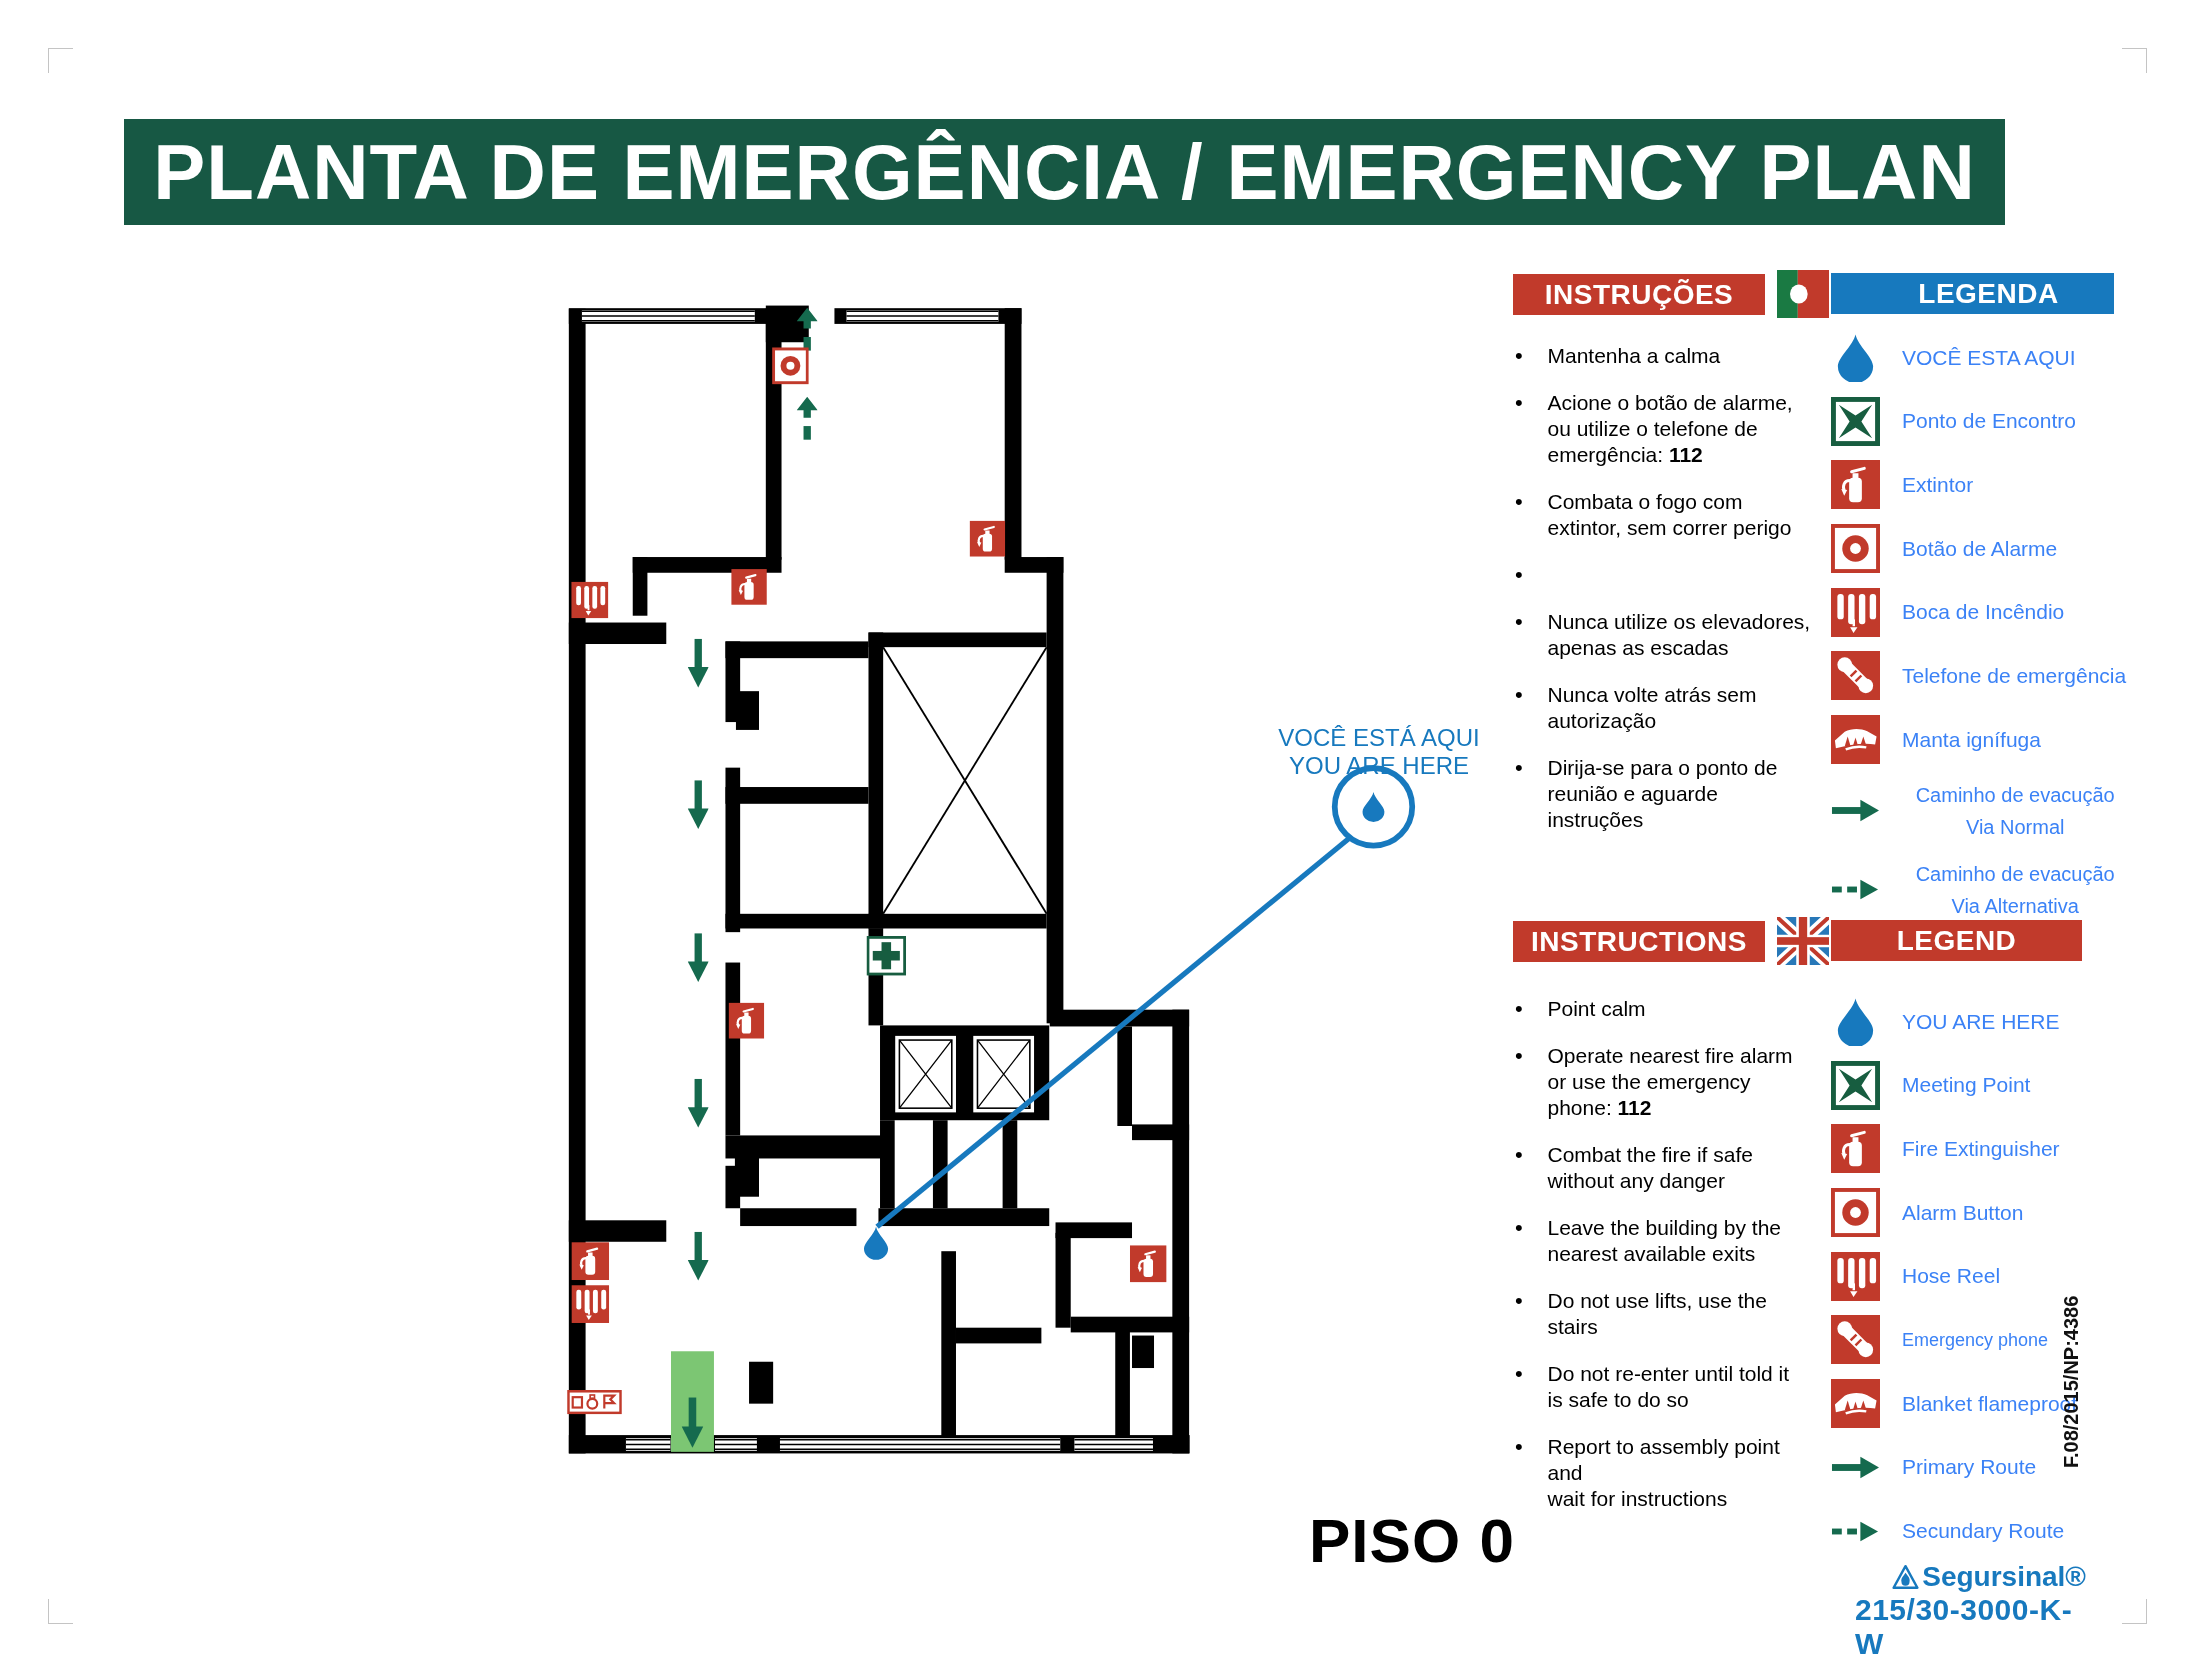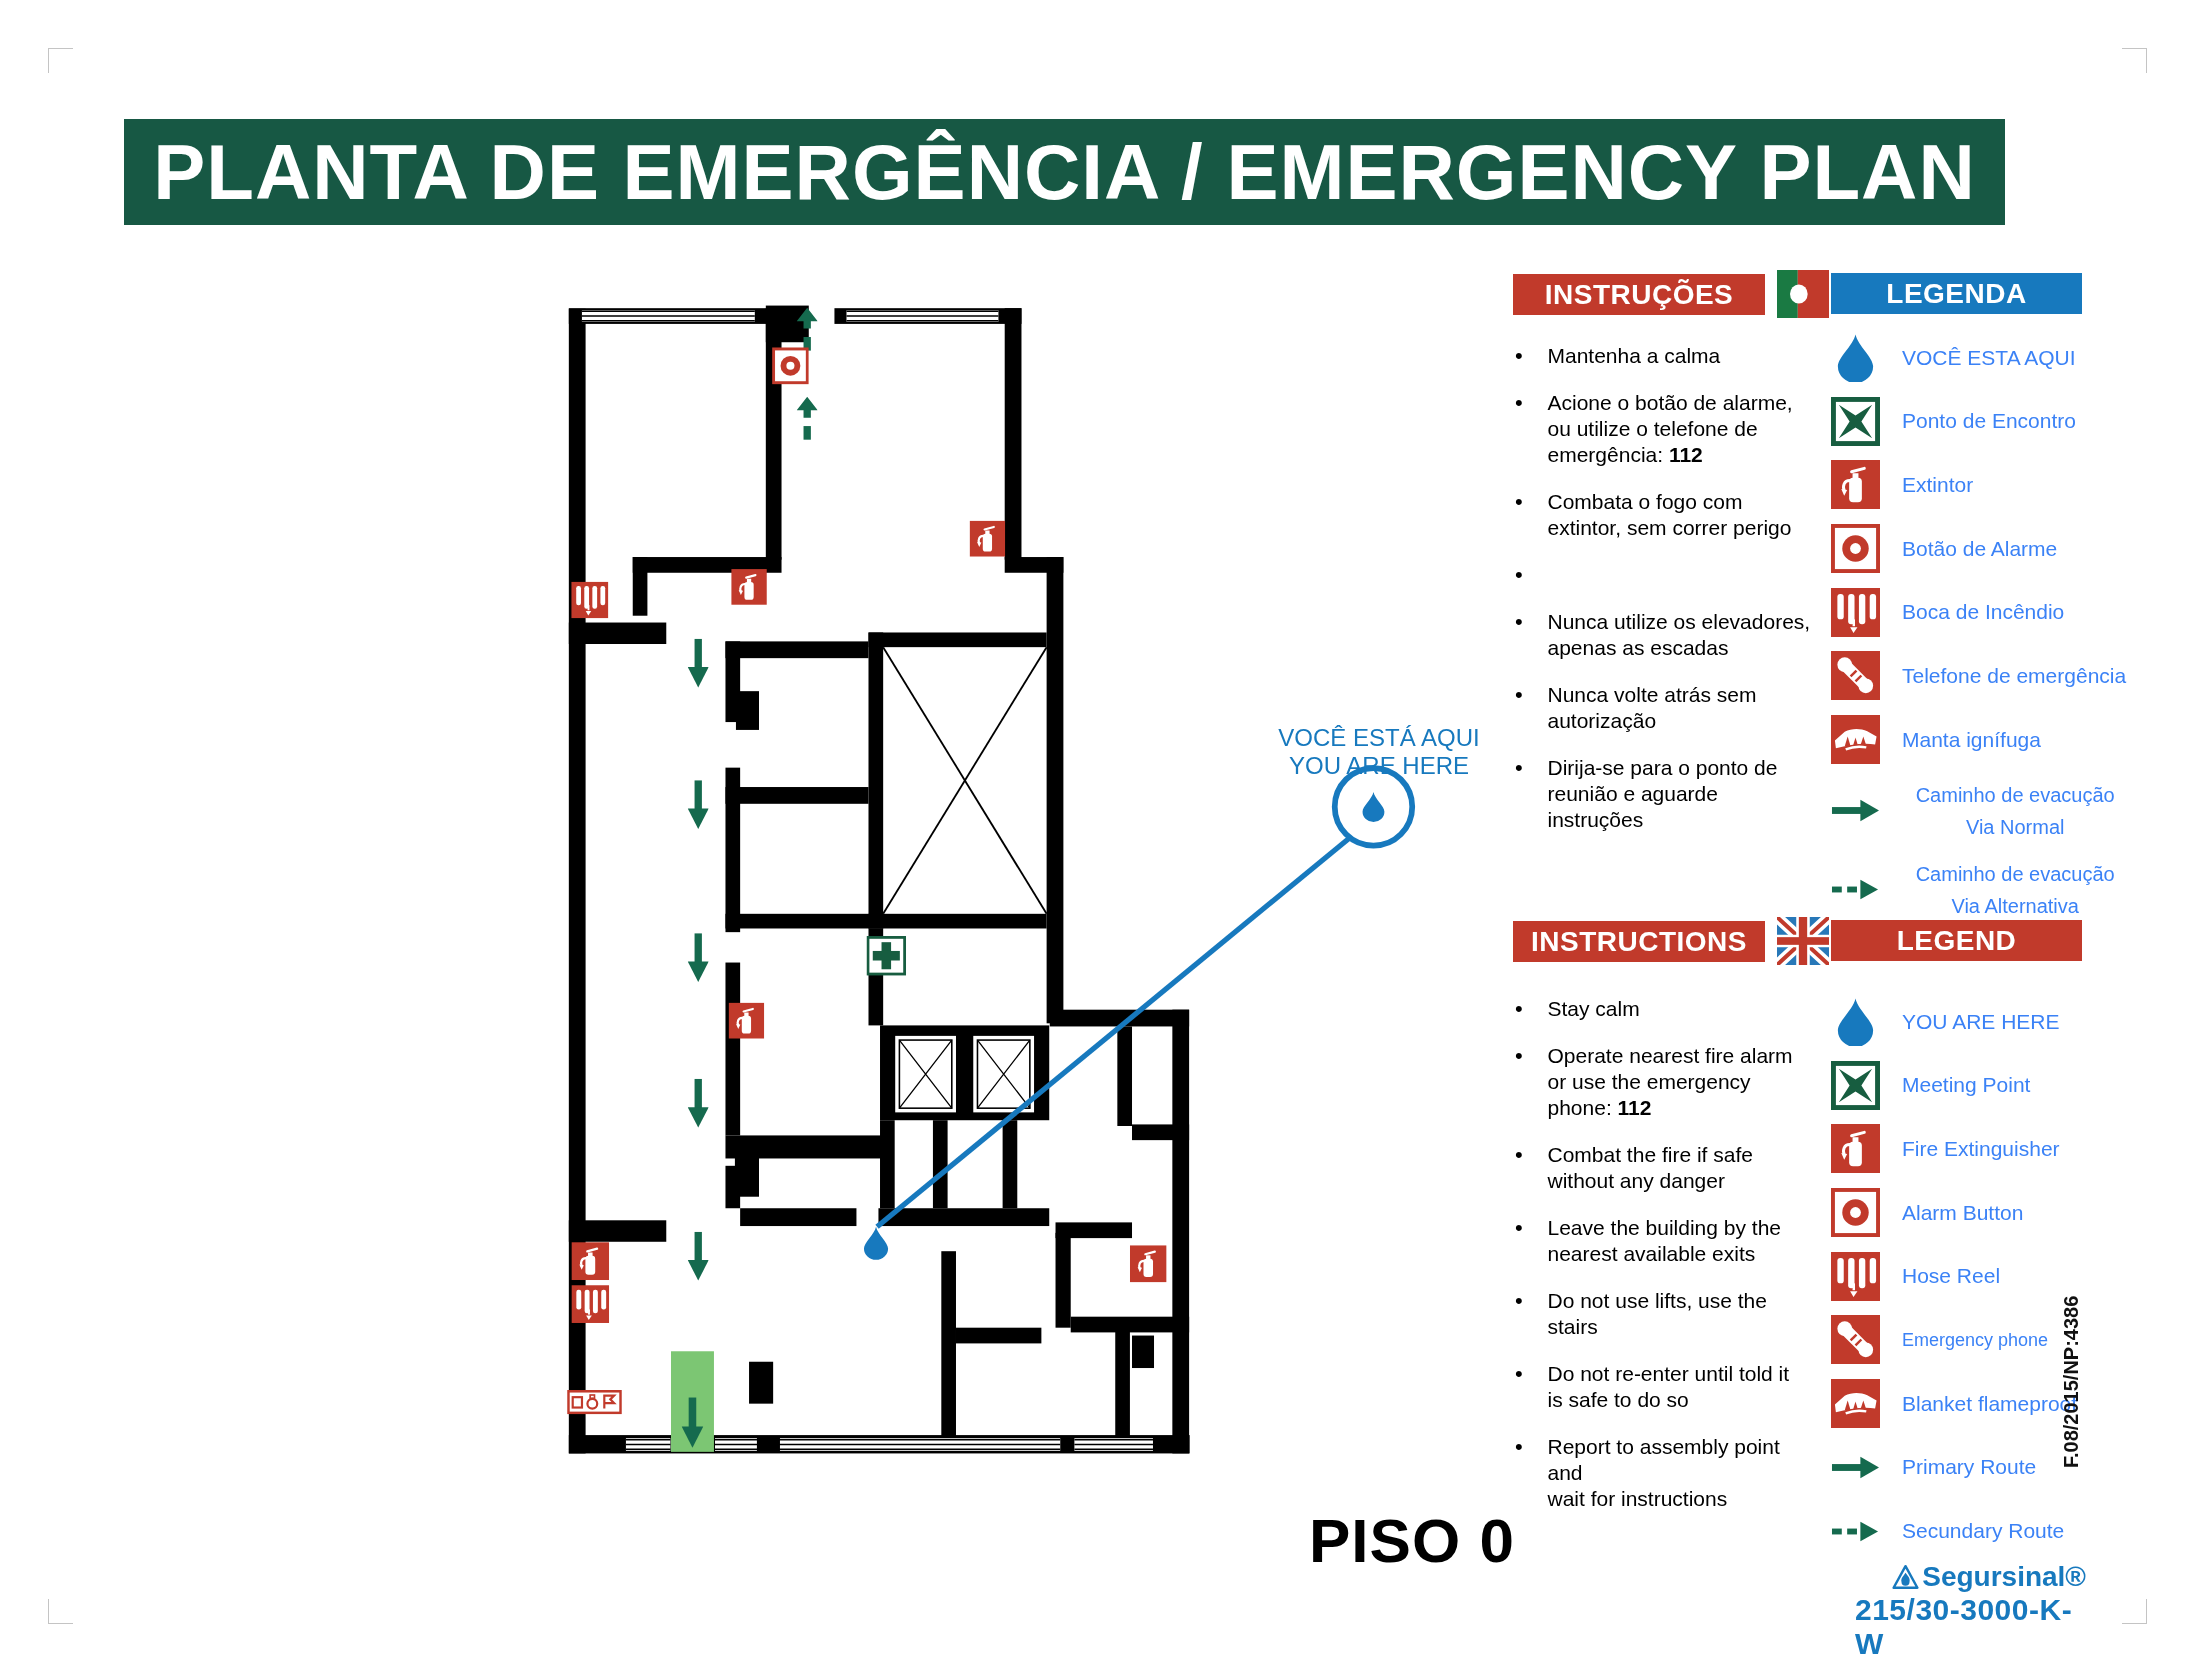--- a/index.html
+++ b/index.html
@@ -286,21 +286,21 @@
     <span style="display:block">VOCÊ ESTÁ AQUI</span>
     <span style="display:block">YOU ARE HERE</span>
   </div>
 
   <div class="abs hdr red" style="left:1513px;top:274px;width:252px;">
     <span>INSTRUÇÕES</span>
   </div>
   <svg class="abs flagbox" style="left:1777px;top:270px;" viewBox="0 0 100 100" preserveAspectRatio="none">
       <use href="#sym-flag-pt"></use>
     </svg>
-  <div class="abs hdr blue" style="left:1831px;top:273px;width:251px;">
+  <div class="abs hdr blue" style="left:1831px;top:273px;width:251px;padding-left:32px;">
     <span>LEGENDA</span>
   </div>
 
   <div class="abs instr-col" style="left:1515px;top:343px;">
       <div class="instr-item">
         <span class="bullet">•</span>
         <span class="itext">Mantenha a calma</span>
       </div>
       <div class="instr-item">
         <span class="bullet">•</span>
@@ -389,21 +389,21 @@
   <svg class="abs flagbox" style="left:1777px;top:917px;" viewBox="0 0 100 100" preserveAspectRatio="none">
       <use href="#sym-flag-uk"></use>
     </svg>
   <div class="abs hdr red" style="left:1831px;top:920px;width:251px;">
     <span>LEGEND</span>
   </div>
 
   <div class="abs instr-col" style="left:1515px;top:996px;">
       <div class="instr-item">
         <span class="bullet">•</span>
-        <span class="itext">Stay calm</span>
+        <span class="itext">Point calm</span>
       </div>
       <div class="instr-item">
         <span class="bullet">•</span>
         <span class="itext">Operate nearest fire alarm<br>or use the emergency<br>phone: <b>112</b></span>
       </div>
       <div class="instr-item">
         <span class="bullet">•</span>
         <span class="itext">Combat the fire if safe<br>without any danger</span>
       </div>
       <div class="instr-item">

